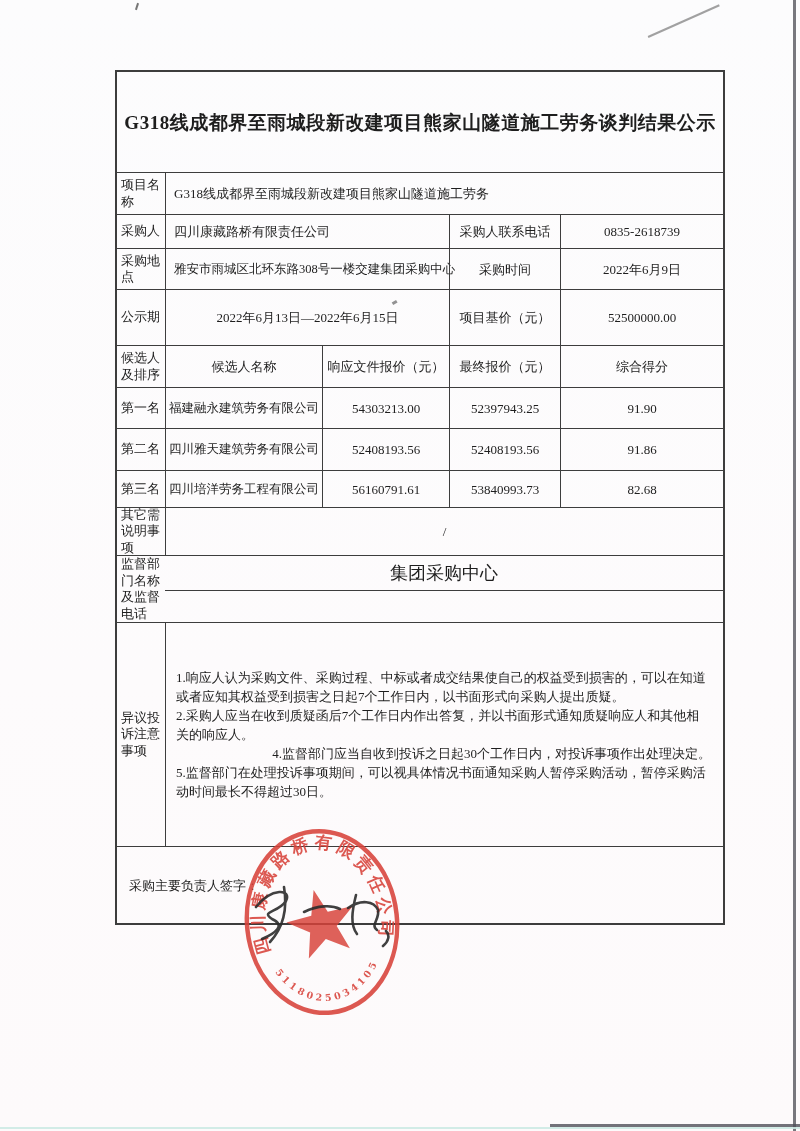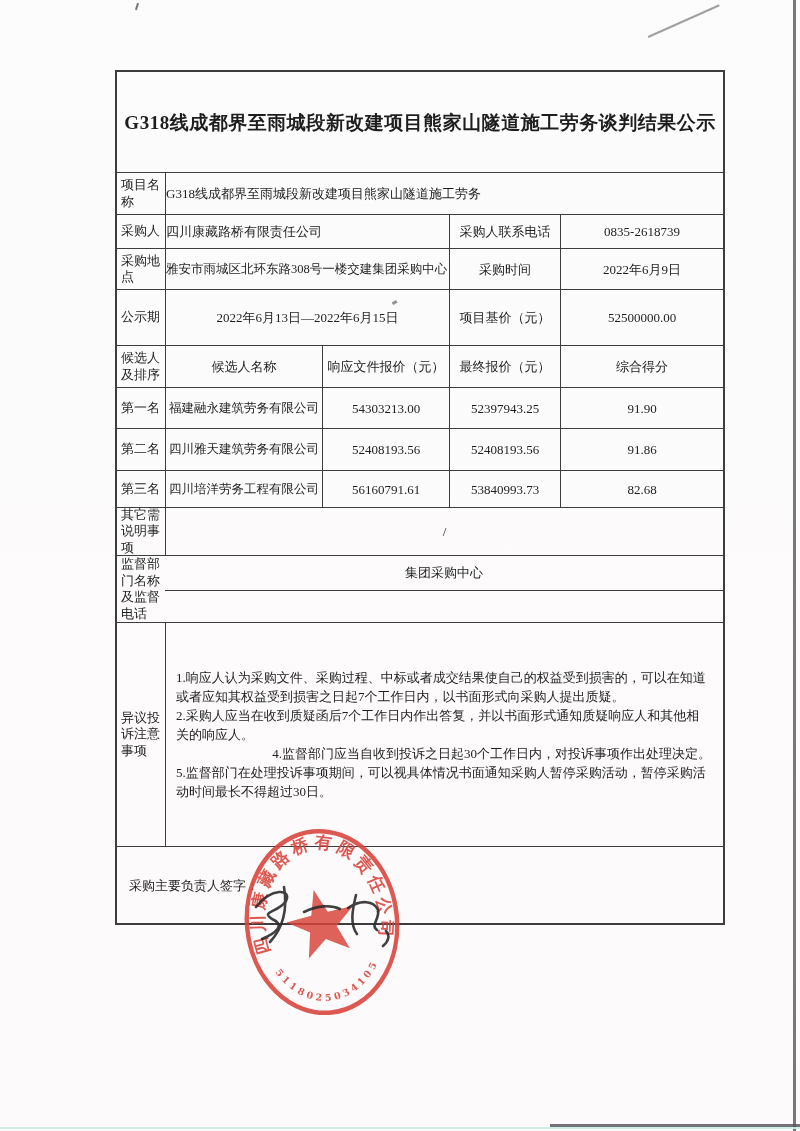--- a/index.html
+++ b/index.html
@@ -31,29 +31,29 @@
     font-size:13px;line-height:17px;
   }
   .c:first-child{border-left:none;}
   .w-label{width:48px;justify-content:flex-start;align-items:center;text-align:left;
     padding:2px 2px 2px 4px;line-height:16.5px;word-break:break-all;}
   .w2{width:284px}
   .w3{width:111px}
   .wf{flex:1}
   .wn{width:157px}
   .wp{width:127px}
-  .left{justify-content:flex-start;text-align:left;padding-right:4px;}
+  .left{justify-content:flex-start;text-align:left;padding-left:8px;padding-right:4px;}
   .nowrap{white-space:nowrap;}
   .title-cell{height:100px;font-size:19px;font-weight:700;letter-spacing:.5px;justify-content:center;}
   .h-r1{height:41px}.h-r2{height:33px}.h-r3{height:40px}.h-r4{height:55px}
   .h-hd{height:41px}.h-c1{height:40px}.h-c2{height:41px}.h-c3{height:36px}
   .h-on{height:47px}.h-sup{height:66px}.h-obj{height:223px}
   .name{font-size:12.5px;}
   .subcol{flex:1;display:flex;flex-direction:column;}
-  .subcell{display:flex;align-items:center;justify-content:center;box-sizing:border-box;font-size:13px;}
+  .subcell{display:flex;align-items:center;justify-content:center;box-sizing:border-box;font-size:18px;}
   .sub1{height:35px;border-bottom:1.5px solid var(--line);}
   .sub2{flex:1;}
   .obj-text{flex-direction:column;align-items:flex-end;justify-content:center;
     text-align:left;padding:6px 12px 6px 10px;line-height:19px;}
   .obj-text div{margin:0;}
   .sig-cell{height:76px;justify-content:flex-start;padding-left:12px;}
   
   .stamp-wrap{position:absolute;left:180px;top:815px;width:290px;height:215px;pointer-events:none;}
   
   .edge-right{position:absolute;left:793px;top:0;width:3px;height:1131px;background:#56565e;opacity:.8;}

